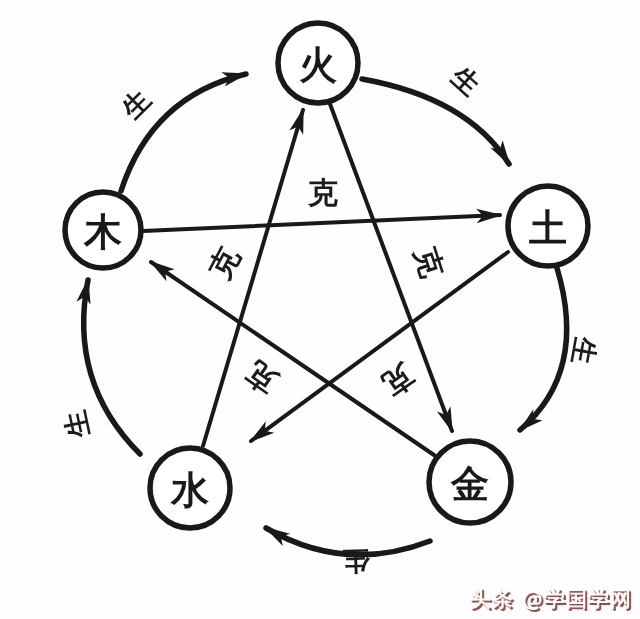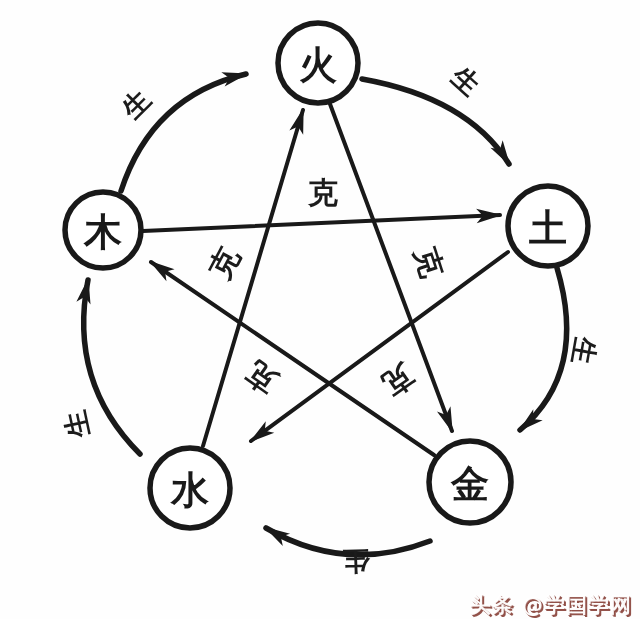--- a/index.html
+++ b/index.html
@@ -15,21 +15,21 @@
     font-family:"DejaVu Sans", sans-serif;
   }
   .edge-label{
     font-size:30px;font-weight:700;fill:#1c1c1c;
     text-anchor:middle;dominant-baseline:central;
     font-family:"DejaVu Sans", sans-serif;
   }
   .sheng{font-size:27px;}
   .ink-line{stroke:#191919;fill:none;stroke-linecap:round;}
   .watermark{
-    position:absolute;right:8px;bottom:0;
+    position:absolute;right:8px;bottom:6px;
     font-size:21px;font-weight:700;letter-spacing:1px;
     color:rgba(255,255,255,0.96);
     text-shadow:2px 2px 0 rgba(141,74,65,0.95), 1px 1px 0 rgba(141,74,65,0.6);
     font-family:"DejaVu Sans", sans-serif;
     user-select:none;
   }
 </style>
 </head>
 <body>
 

